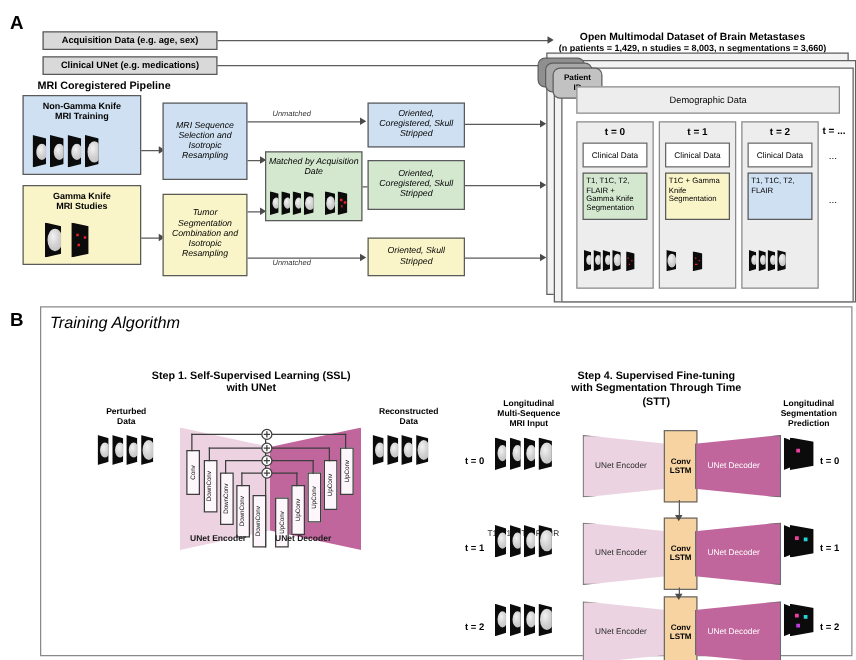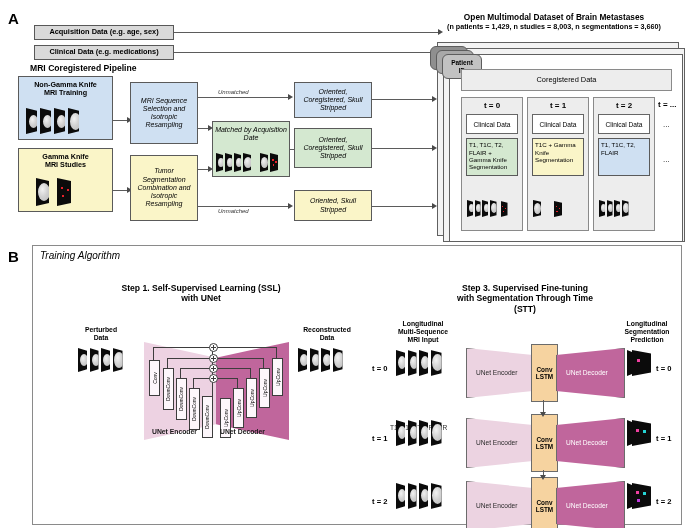--- a/index.html
+++ b/index.html
@@ -175,20 +175,21 @@
     position:absolute;
     font-size:6.6px; color:#2a2a2a;
     white-space:nowrap;
   }
 
   .hdr {
     position:absolute;
     text-align:center;
     font-weight:bold;
     line-height:1.22;
+    margin-top:12px;
   }
   .cap {
     position:absolute;
     text-align:center;
     font-weight:bold;
     font-size:6.8px;
     line-height:1.2;
     white-space:nowrap;
   }
   .tlabel {
@@ -205,21 +206,21 @@
 </style>
 </head>
 <body>
 
 <div class="abs panel-letter" style="left:8px; top:10px;">A</div>
 
 <div class="abs box gray" style="left:34px; top:25px; width:140px; height:15px; font-size:7.4px;">
   <div class="b-bold">Acquisition Data (e.g. age, sex)</div>
 </div>
 <div class="abs box gray" style="left:34px; top:45px; width:140px; height:15px; font-size:7.4px;">
-  <div class="b-bold">Clinical Data (e.g. medications)</div>
+  <div class="b-bold">Clinical UNet (e.g. medications)</div>
 </div>
 
 <div class="hline" style="left:174px; top:32px; width:266px;"></div>
 <div class="arrowR" style="left:438px; top:29px;"></div>
 <div class="hline" style="left:174px; top:52px; width:266px;"></div>
 <div class="arrowR" style="left:438px; top:49px;"></div>
 
 <div class="abs" style="left:30px; top:63px; font-size:8.6px; font-weight:bold;">MRI Coregistered Pipeline</div>
 
 <div class="abs box blue" style="left:18px; top:76px; width:95px; height:64px; justify-content:flex-start; padding-top:4px;">
@@ -332,21 +333,21 @@
 
 <div class="card back" style="left:437px; top:42px; width:240px; height:192px;"></div>
 <div class="card back" style="left:443px; top:48px; width:240px; height:192px;"></div>
 <div class="card" style="left:449px; top:54px; width:232px; height:186px;"></div>
 <div class="tab b1" style="left:430px; top:46px; width:36px; height:22px; color:#2e2e2e;"></div>
 <div class="tab b2" style="left:436px; top:50px; width:36px; height:22px; color:#2e2e2e;"></div>
 <div class="tab" style="left:442px; top:54px; width:38px; height:23px; white-space:pre-line;">Patient
 ID</div>
 
 <div class="abs box lgray" style="left:461px; top:69px; width:211px; height:22px; font-size:7.4px;">
-  <div>Coregistered Data</div>
+  <div>Demographic Data</div>
 </div>
 
 <div class="abs box lgray" style="left:461px; top:97px; width:62px; height:134px; justify-content:flex-start; padding-top:3px;">
   <div class="b-bold" style="font-size:8px; margin-bottom:4px;">t = 0</div>
   <div class="box white" style="width:52px;height:20px;font-size:6.6px;">
     <span>Clinical Data</span>
   </div>
   <div class="box green" style="width:52px;height:38px;font-size:6.2px;margin-top:4px;align-items:flex-start;justify-content:flex-start;padding:2px;text-align:left;">
     <span>T1, T1C, T2, FLAIR + Gamma Knife Segmentation</span>
   </div>
@@ -414,21 +415,21 @@
       </div>
   </div>
 </div>
 
 <div class="abs b-bold" style="left:658px; top:100px; font-size:8px;">t = ...</div>
 <div class="abs" style="left:663px; top:120px; font-size:8px;">...</div>
 <div class="abs" style="left:663px; top:155px; font-size:8px;">...</div>
 
 <div class="abs panel-letter" style="left:8px; top:248px;">B</div>
 <div class="panelB-frame" style="left:32px; top:245px; width:648px; height:278px;"></div>
-<div class="abs b-ital" style="left:40px; top:250px; font-size:10px;">Training Algorithm</div>
+<div class="abs b-ital" style="left:40px; top:250px; font-size:13px;">Training Algorithm</div>
 
 <div class="hdr" style="left:86px; top:283px; width:230px; font-size:8.6px; white-space:pre-line;">Step 1. Self-Supervised Learning (SSL)
 with UNet</div>
 
 <div class="cap" style="left:68px; top:326px; width:66px; white-space:pre-line;">Perturbed
 Data</div>
 <div class="mri-stack" style="left:78px; top:348px;">
   <div class="slab" style="width:9px;height:24px;clip-path:polygon(0 0,100% 11%,100% 89%,0 100%);">
     <div class="brain" style="left:2px;top:6px;width:8px;height:12px;"></div>
     </div>
@@ -519,21 +520,21 @@
     <div class="brain" style="left:2px;top:6px;width:8px;height:12px;"></div>
     </div>
   <div class="slab" style="width:9px;height:24px;margin-left:2.5px;clip-path:polygon(0 0,100% 11%,100% 89%,0 100%);">
     <div class="brain" style="left:2px;top:6px;width:8px;height:12px;"></div>
     </div>
   <div class="slab" style="width:10px;height:24px;margin-left:2.5px;clip-path:polygon(0 0,100% 11%,100% 89%,0 100%);">
     <div class="brain" style="left:1.5px;top:4px;width:10px;height:16px;"></div>
     </div>
 </div>
 
-<div class="hdr" style="left:435px; top:283px; width:180px; font-size:8.6px; white-space:pre-line;">Step 3. Supervised Fine-tuning
+<div class="hdr" style="left:435px; top:283px; width:180px; font-size:8.6px; white-space:pre-line;">Step 4. Supervised Fine-tuning
 with Segmentation Through Time
 (STT)</div>
 
 <div class="cap" style="left:385px; top:320px; width:76px; white-space:pre-line;">Longitudinal
 Multi-Sequence
 MRI Input</div>
 <div class="cap" style="left:614px; top:320px; width:66px; white-space:pre-line;">Longitudinal
 Segmentation
 Prediction</div>
 

